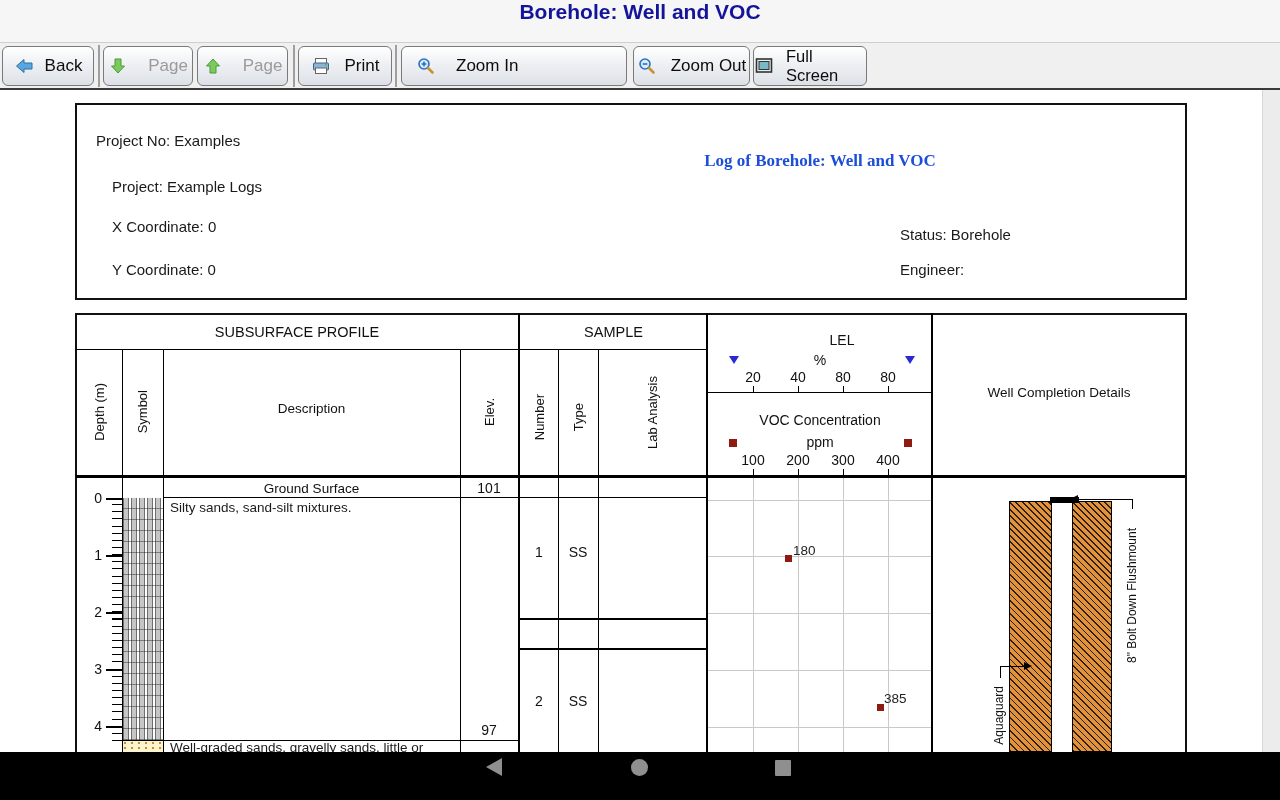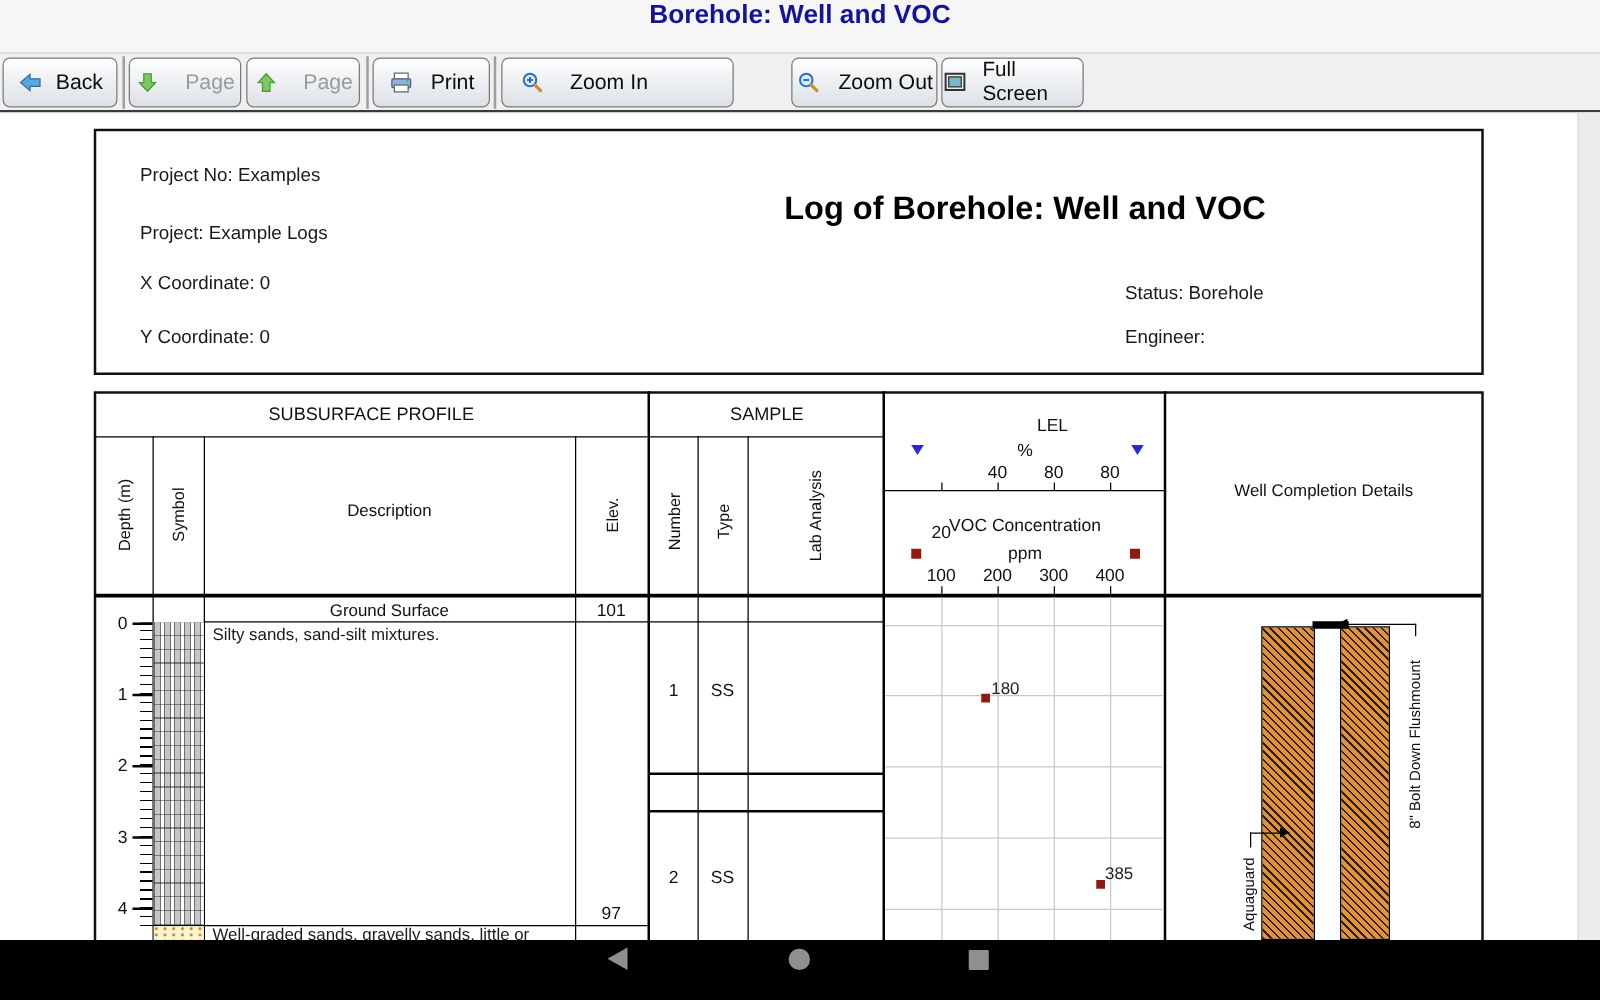--- a/index.html
+++ b/index.html
@@ -17,21 +17,21 @@
         display:flex;align-items:center;justify-content:center;gap:20px;
         font-size:17px;color:#0c0c0c;box-shadow:inset 0 1px 0 #fff;cursor:pointer;box-sizing:border-box;}
   .tbtn.disabled{color:#9a9a9a;}
   .tbtn svg{flex:0 0 auto;}
   .tsep{position:absolute;top:2px;height:42px;width:2px;background:#9f9f9f;}
   
   #viewport{left:0;top:90px;width:1280px;height:662px;background:#fff;}
   #scrolltrack{left:1262px;top:90px;width:18px;height:662px;background:#ececec;border-left:1px solid #d8d8d8;box-sizing:border-box;}
   .box2{border:2px solid #111;box-sizing:border-box;background:#fff;}
   .doc{font-size:15px;color:#1a1a1a;white-space:nowrap;}
-  .blue{color:#000000;font-weight:600;font-size:26px;}
+  .blue{color:#1d4ed8;font-weight:600;font-size:17px;font-family:Liberation Serif, serif;}
   .cell{display:flex;align-items:center;justify-content:center;font-size:13.5px;color:#111;}
   .vt{writing-mode:vertical-rl;transform:rotate(180deg);font-size:13px;color:#111;}
   .hl{background:#000;height:1px;}
   .hl2{background:#000;height:2px;}
   .hl3{background:#000;height:3px;}
   .vl{background:#000;width:1px;}
   .vl2{background:#000;width:2px;}
   .gv{background:#c9c9c9;width:1px;}
   .gh{background:#c9c9c9;height:1px;}
   .ctick{width:40px;text-align:center;font-size:14px;color:#111;}
@@ -88,21 +88,21 @@
     <div class="tbtn" style="left:298px;width:94px;gap:14px;">
       <svg width="20" height="20" viewBox="0 0 20 20">
           <rect x="4.5" y="2.5" width="11" height="5" fill="#fff" stroke="#666"></rect>
           <rect x="2.5" y="7" width="15" height="7" rx="1" fill="#8fb2d9" stroke="#44618a"></rect>
           <rect x="4.5" y="12" width="11" height="5.5" fill="#fff" stroke="#666"></rect>
           <circle cx="14.8" cy="9" r="0.9" fill="#2c4"></circle>
         </svg>
       <span>Print</span>
     </div>
     <div class="tsep" style="left:395px;"></div>
-    <div class="tbtn" style="left:401px;width:186px;justify-content:flex-start;padding-left:14px;">
+    <div class="tbtn" style="left:401px;width:226px;justify-content:flex-start;padding-left:14px;">
       <svg width="20" height="20" viewBox="0 0 20 20">
           <circle cx="8" cy="8" r="5" fill="#d8ecff" stroke="#2d6fc0" stroke-width="1.6"></circle>
           <line x1="5.6" y1="8" x2="10.4" y2="8" stroke="#2d6fc0" stroke-width="1.6"></line>
           <line x1="8" y1="5.6" x2="8" y2="10.4" stroke="#2d6fc0" stroke-width="1.6"></line>
           <line x1="12" y1="12" x2="16.5" y2="16.5" stroke="#c8922e" stroke-width="2.6" stroke-linecap="round"></line>
         </svg>
       <span>Zoom In</span>
     </div>
     <div class="tbtn" style="left:633px;width:117px;gap:14px;">
       <svg width="20" height="20" viewBox="0 0 20 20">
@@ -118,21 +118,21 @@
           <rect x="5" y="5.5" width="10" height="8" fill="#79b8c9" stroke="#333"></rect>
         </svg>
       <span>Full Screen</span>
     </div>
   </div>
 
   <div id="viewport" class="abs"></div>
   <div id="scrolltrack" class="abs"></div>
 
   <div class="abs box2" style="left:75px;top:103px;width:1112px;height:197px;"></div>
-  <div class="abs doc" style="left:112px;top:132px;text-align:center;">Project No: Examples</div>
+  <div class="abs doc" style="left:96px;top:132px;text-align:center;">Project No: Examples</div>
   <div class="abs doc" style="left:112px;top:178px;">Project: Example Logs</div>
   <div class="abs doc" style="left:112px;top:218px;">X Coordinate: 0</div>
   <div class="abs doc" style="left:112px;top:261px;">Y Coordinate: 0</div>
   <div class="abs doc blue" style="left:600px;top:151px;width:440px;text-align:center;">Log of Borehole: Well and VOC</div>
   <div class="abs doc" style="left:900px;top:226px;">Status: Borehole</div>
   <div class="abs doc" style="left:900px;top:261px;">Engineer:</div>
 
   <div class="abs box2" style="left:75px;top:313px;width:1112px;height:441px;"></div>
 
   <div>
@@ -179,21 +179,21 @@
     </div>
   <div class="abs cell" style="left:598px;top:349px;width:109px;height:126px;">
       <span class="vt">Lab Analysis</span>
     </div>
 
   <div>
     <div class="abs cell" style="left:707px;top:332px;width:270px;height:16px;font-size:14px;">LEL</div>
     <div class="abs cell" style="left:707px;top:352px;width:226px;height:16px;font-size:14px;">%</div>
     <div class="abs tri" style="left:729px;top:356px;"></div>
     <div class="abs tri" style="left:905px;top:356px;"></div>
-    <div class="abs ctick" style="left:733px;top:369px;margin-top:48px;">20</div>
+    <div class="abs ctick" style="left:733px;top:369px;">20</div>
     <div class="abs ctick" style="left:778px;top:369px;">40</div>
     <div class="abs ctick" style="left:823px;top:369px;">80</div>
     <div class="abs ctick" style="left:868px;top:369px;">80</div>
     <div class="abs tickmark" style="left:753px;top:386px;"></div>
     <div class="abs tickmark" style="left:798px;top:386px;"></div>
     <div class="abs tickmark" style="left:843px;top:386px;"></div>
     <div class="abs tickmark" style="left:888px;top:386px;"></div>
   </div>
 
   <div>

